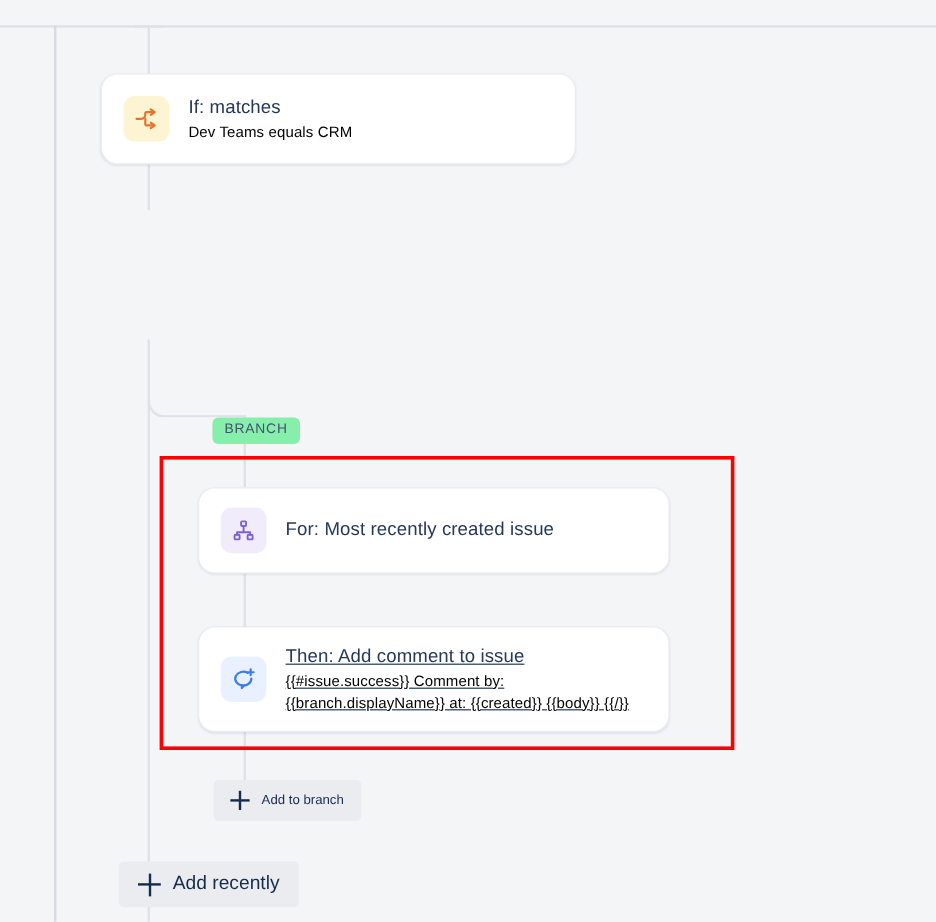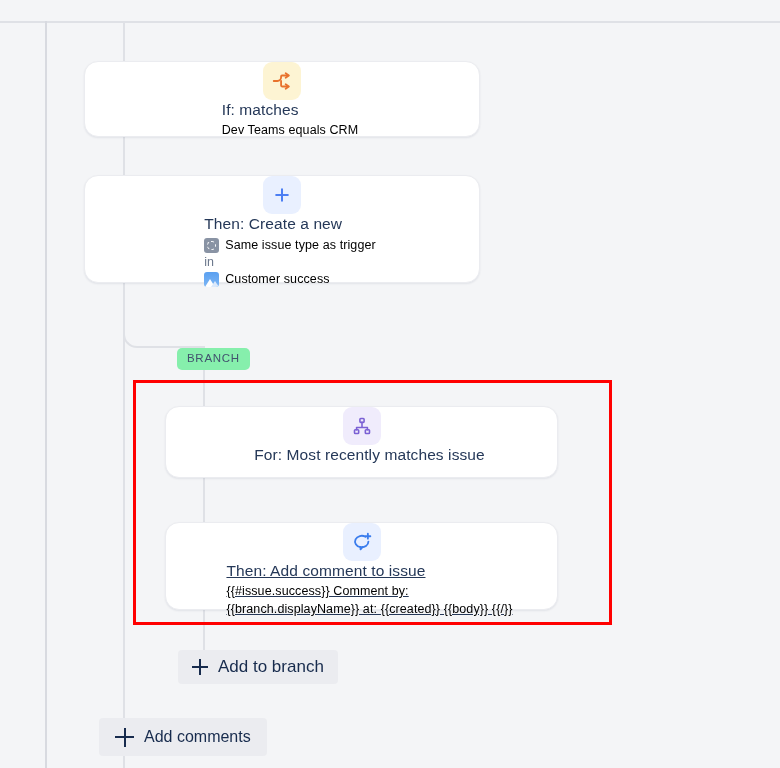--- a/index.html
+++ b/index.html
@@ -54,21 +54,20 @@
   
   .node {
     position: absolute;
     background: #ffffff;
     border: 1px solid #ebecf0;
     border-radius: 14px;
     box-shadow: 0 1px 2px rgba(9,30,66,0.08);
     display: flex;
     align-items: center;
     box-sizing: border-box;
-    flex-direction: column;
   }
   .node-icon {
     width: 38px;
     height: 38px;
     border-radius: 9px;
     flex: 0 0 38px;
     display: flex;
     align-items: center;
     justify-content: center;
   }
@@ -183,21 +182,21 @@
     display: block;
     position: relative;
     flex: none;
   }
   .add-btn .plus::before,
   .add-btn .plus::after {
     content: "";
     position: absolute;
     background: #172b4d;
   }
-  .btn-branch { left: 178px; top: 650px; height: 34px; padding: 0 14px; font-size: 17px; }
+  .btn-branch { left: 178px; top: 650px; height: 34px; padding: 0 14px; font-size: 11px; }
   .btn-branch .plus { width: 16px; height: 16px; }
   .btn-branch .plus::before { left: 0; top: 7px; width: 16px; height: 2px; }
   .btn-branch .plus::after  { top: 0; left: 7px; height: 16px; width: 2px; }
 
   .btn-component { left: 99px; top: 718px; height: 38px; padding: 0 16px; font-size: 16px; }
   .btn-component .plus { width: 19px; height: 19px; }
   .btn-component .plus::before { left: 0; top: 8.5px; width: 19px; height: 2px; }
   .btn-component .plus::after  { top: 0; left: 8.5px; height: 19px; width: 2px; }
 </style>
 </head>
@@ -226,53 +225,34 @@
         <path d="M16 3.5 19.5 6 16 8.5"></path>
         <path d="M16 15.5 19.5 18 16 20.5"></path>
       </svg>
     </div>
     <div class="node-body">
       <div class="node-title">If: matches</div>
       <div class="node-sub">Dev Teams equals CRM</div>
     </div>
   </div>
 
-  <div class="node" style="left:84px; top:175px; width:396px; height:108px; padding:0 18px;">
-    <div class="node-icon icon-create">
-      <svg width="20" height="20" viewBox="0 0 24 24" fill="none" stroke="#4c7ef3" stroke-width="2.4" stroke-linecap="round">
-        <path d="M12 5v14M5 12h14"></path>
-      </svg>
-    </div>
-    <div class="node-body">
-      <div class="node-title">Then: Create a new</div>
-      <div class="sub-row">
-        <span class="chip-icon chip-gear"></span>
-        <span class="node-sub" style="margin-top:0">Same issue type as trigger</span>
-      </div>
-      <div class="sub-in">in</div>
-      <div class="sub-row" style="margin-top:1px;">
-        <span class="chip-icon chip-img"></span>
-        <span class="node-sub" style="margin-top:0">Customer success</span>
-      </div>
-    </div>
-  </div>
 
   <div class="branch-pill" style="left:177px; top:348px;">BRANCH</div>
 
   <div class="node" style="left:165px; top:406px; width:393px; height:72px; padding:0 18px;">
     <div class="node-icon icon-for">
       <svg width="20" height="20" viewBox="0 0 24 24" fill="none" stroke="#7b61d4" stroke-width="1.9" stroke-linecap="round" stroke-linejoin="round">
         <rect x="9.5" y="3" width="5" height="4.6" rx="1"></rect>
         <rect x="3" y="16.4" width="5" height="4.6" rx="1"></rect>
         <rect x="16" y="16.4" width="5" height="4.6" rx="1"></rect>
         <path d="M12 7.6v4.3M5.5 16.4v-2.6h13v2.6M12 11.9v1.9"></path>
       </svg>
     </div>
     <div class="node-body">
-      <div class="node-title">For: Most recently matches issue</div>
+      <div class="node-title">For: Most recently created issue</div>
     </div>
   </div>
 
   <div class="node" style="left:165px; top:522px; width:393px; height:88px; padding:0 18px;text-decoration:underline;">
     <div class="node-icon icon-comment">
       <svg width="22" height="22" viewBox="0 0 24 24" fill="none" stroke="#3b7ded" stroke-width="2" stroke-linecap="round" stroke-linejoin="round">
         <path d="M19 11.5a7.3 6.3 0 1 1-3.2-5.2"></path>
         <path d="M12.6 17.4 10.4 20v-2.6"></path>
         <path d="M18.4 3v5.4M15.7 5.7h5.4"></path>
       </svg>
@@ -286,16 +266,16 @@
 
   <div class="highlight-box" style="left:133px; top:380px; width:479px; height:245px;"></div>
 
   <button class="add-btn btn-branch">
     <span class="plus"></span>
     <span>Add to branch</span>
   </button>
 
   <button class="add-btn btn-component">
     <span class="plus"></span>
-    <span>Add comments</span>
+    <span>Add recently</span>
   </button>
 
 </div>
 
 </body></html>

